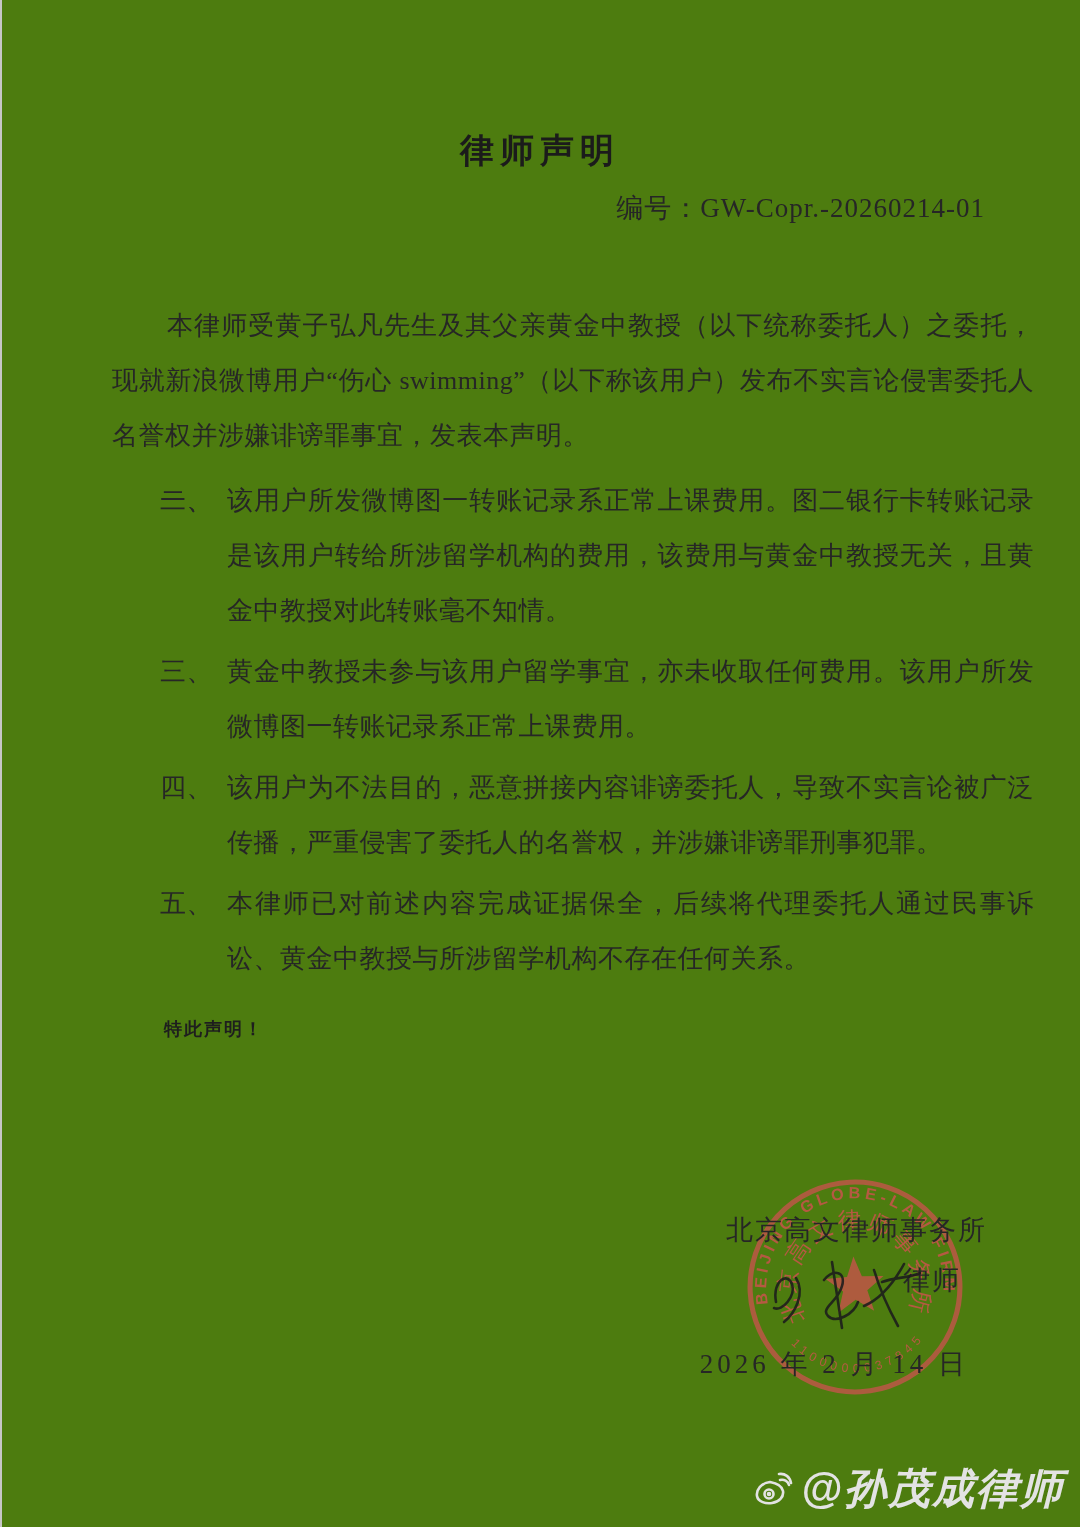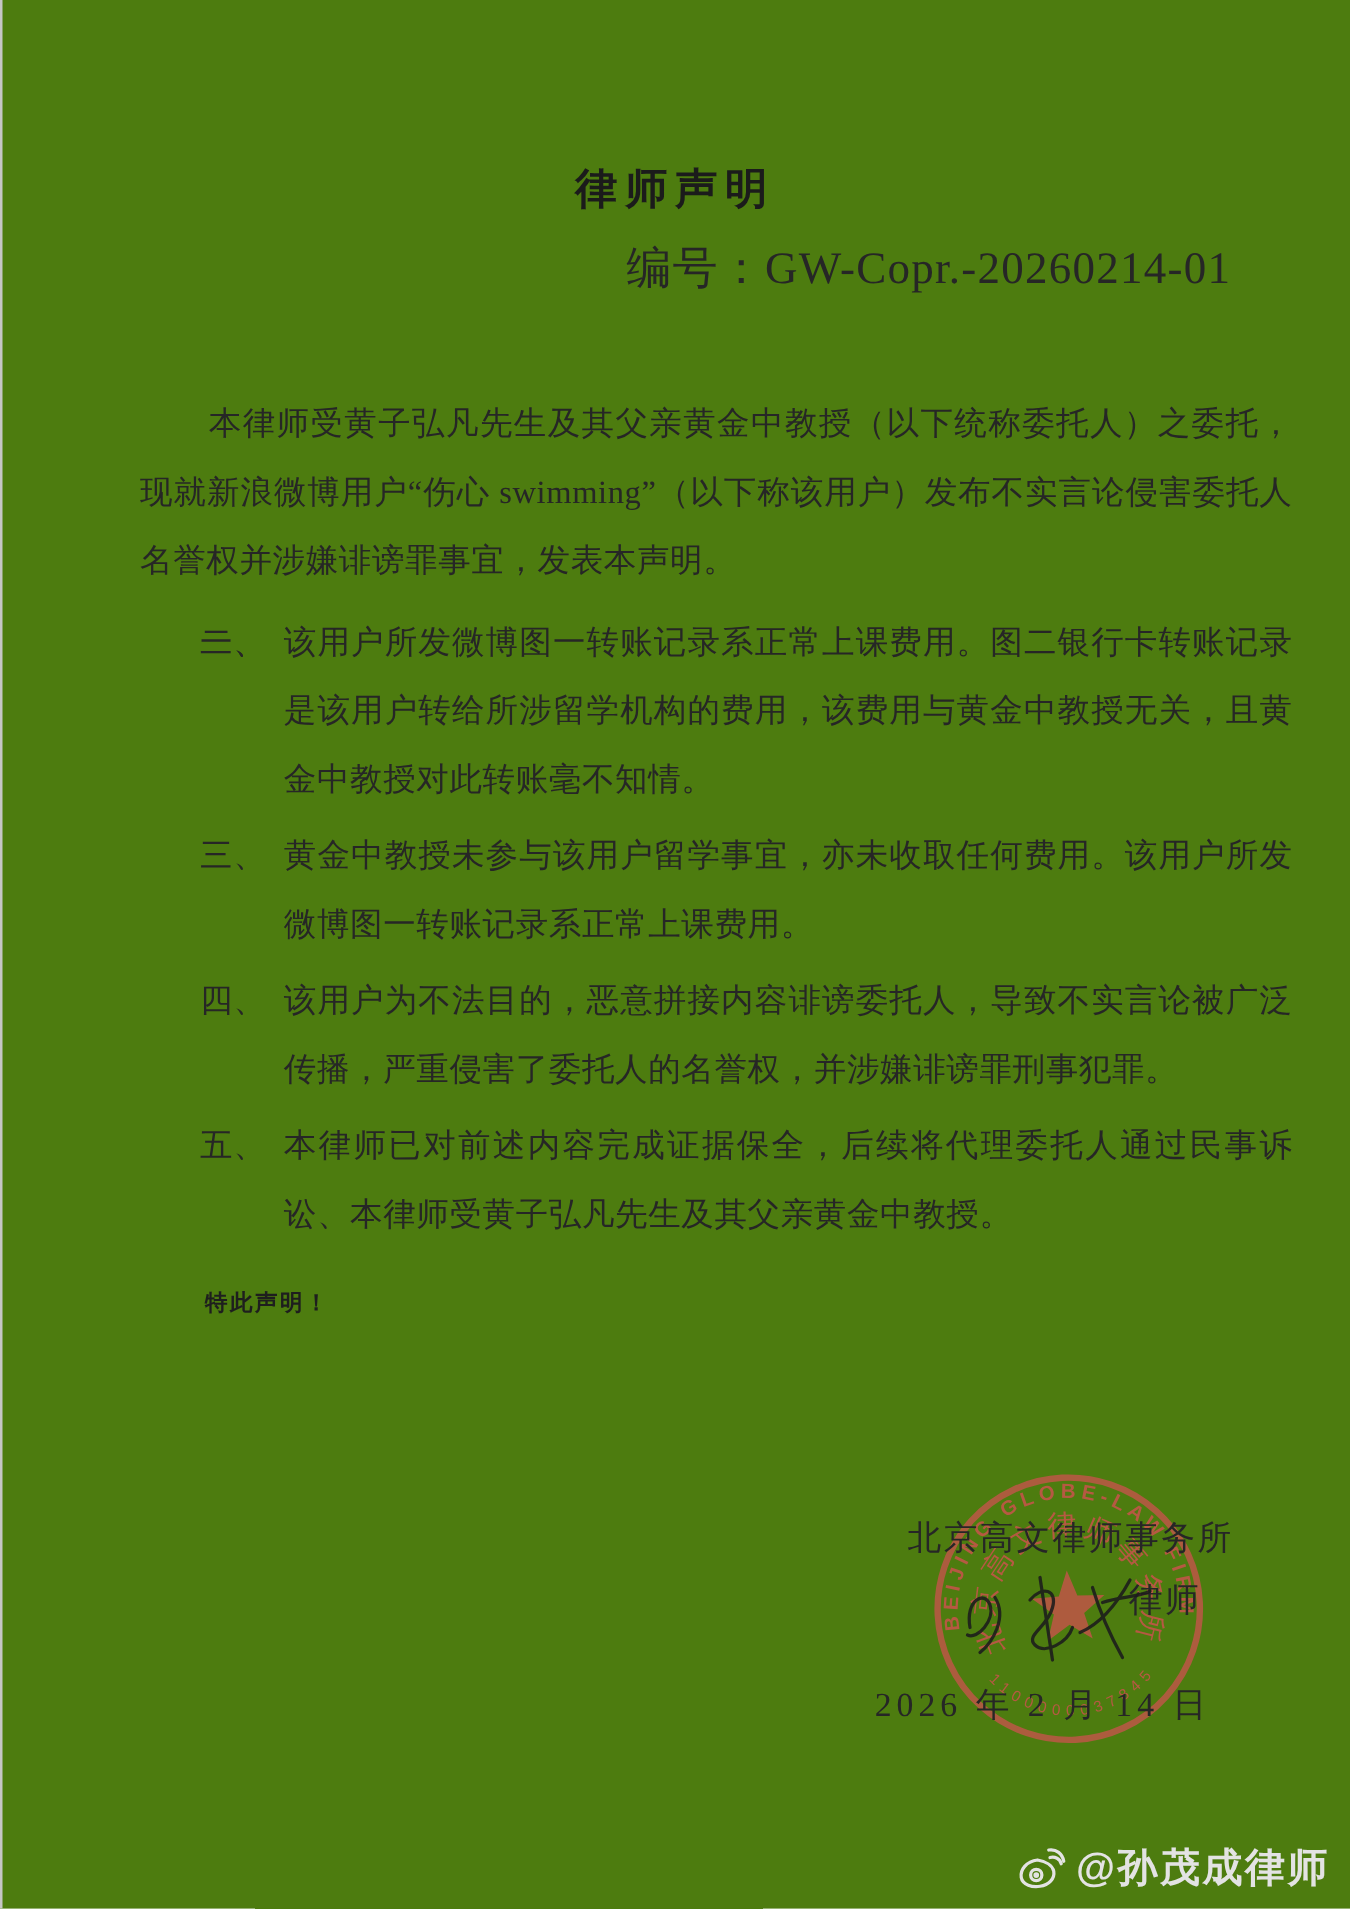--- a/index.html
+++ b/index.html
@@ -19,21 +19,21 @@
   .doc-title{
     margin:128px 0 0;
     text-align:center;
     font-size:34px; font-weight:700;
     letter-spacing:6px;
     color:#1b1b1b;
   }
   .doc-ref{
     margin:16px 95px 0 0;
     text-align:right;
-    font-size:36px;
+    font-size:27px;
     letter-spacing:1px;
   }
   .doc-body{
     margin:72px 46px 0 112px;
     font-size:26px;
     line-height:55px;
     text-align:justify;
     letter-spacing:0.5px;
   }
   .intro{ text-indent:55px; margin:0 0 10px; }
@@ -63,22 +63,23 @@
   }
   .handsign{
     position:absolute; left:762px; top:1250px;
     width:175px; height:100px; z-index:3;
   }
   .watermark{
     position:absolute; right:16px; bottom:10px;
     display:flex; align-items:center; gap:8px;
     color:#e3e3e3;
     font-family:"Liberation Sans", sans-serif;
-    font-weight:700; font-size:32px; letter-spacing:2px;
+    font-weight:700; font-size:42px; letter-spacing:2px;
     z-index:4;
+    font-style:italic;
   }
   .wm-icon{ width:40px; height:34px; }
 </style>
 </head>
 <body>
 
 <div class="page">
 
   <h1 class="doc-title">律师声明</h1>
 
@@ -97,21 +98,21 @@
     <div class="item">
       <span class="item-num">三、</span>
       <span>黄金中教授未参与该用户留学事宜，亦未收取任何费用。该用户所发微博图一转账记录系正常上课费用。</span>
     </div>
     <div class="item">
       <span class="item-num">四、</span>
       <span>该用户为不法目的，恶意拼接内容诽谤委托人，导致不实言论被广泛传播，严重侵害了委托人的名誉权，并涉嫌诽谤罪刑事犯罪。</span>
     </div>
     <div class="item">
       <span class="item-num">五、</span>
-      <span>本律师已对前述内容完成证据保全，后续将代理委托人通过民事诉讼、本律师受黄子弘凡先生及其父亲黄金中教授。</span>
+      <span>本律师已对前述内容完成证据保全，后续将代理委托人通过民事诉讼、黄金中教授与所涉留学机构不存在任何关系。</span>
     </div>
 
     <p class="closing">特此声明！</p>
   </div>
 
   <svg class="seal-svg" viewBox="0 0 214 214" aria-hidden="true">
     <circle cx="107" cy="107" r="103" fill="none" stroke="#c9534c" stroke-width="5" opacity="0.9"></circle>
     <defs>
       <path id="arcEn" d="M 35.7,156.9 A 87,87 0 1 1 178.3,156.9" fill="none"></path>
       <path id="arcCn" d="M 52.5,126.8 A 58,58 0 1 1 161.5,126.8" fill="none"></path>

